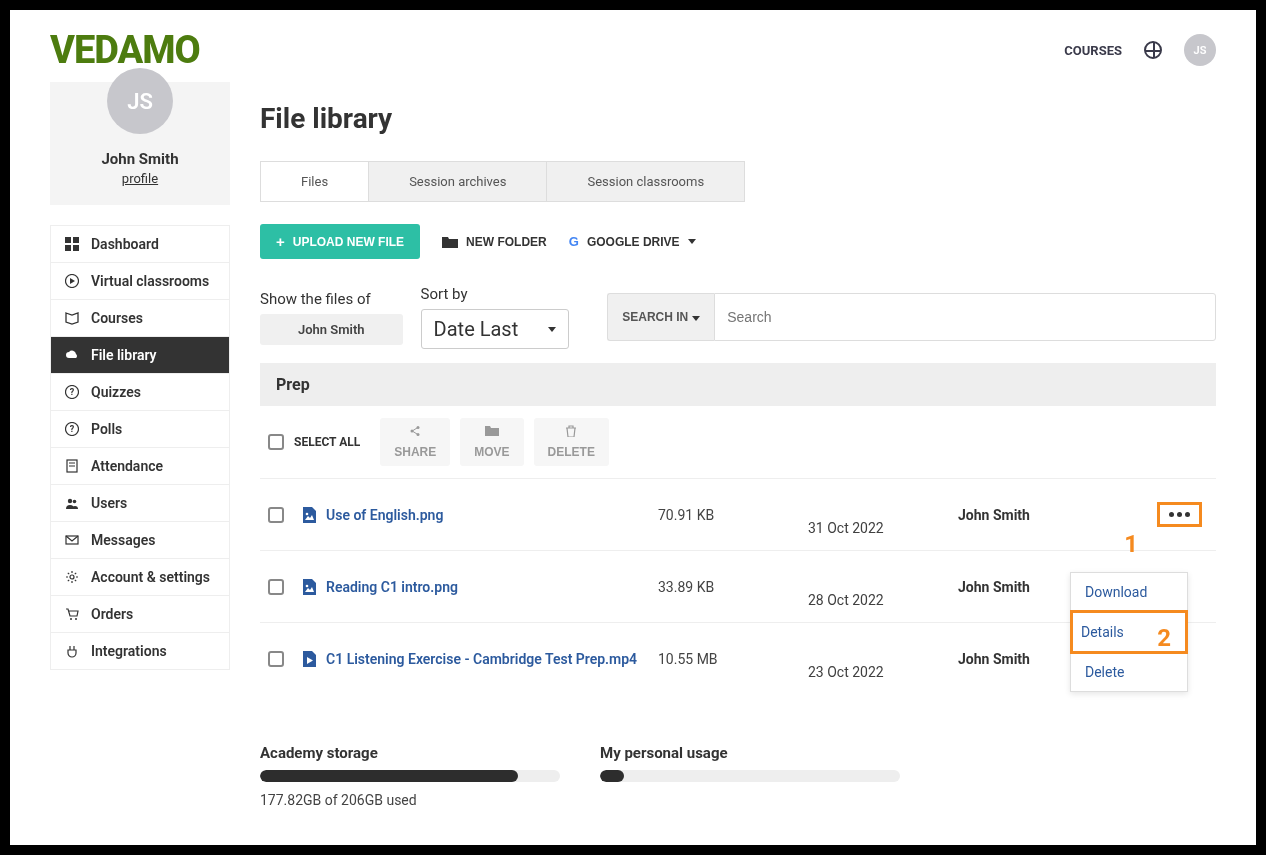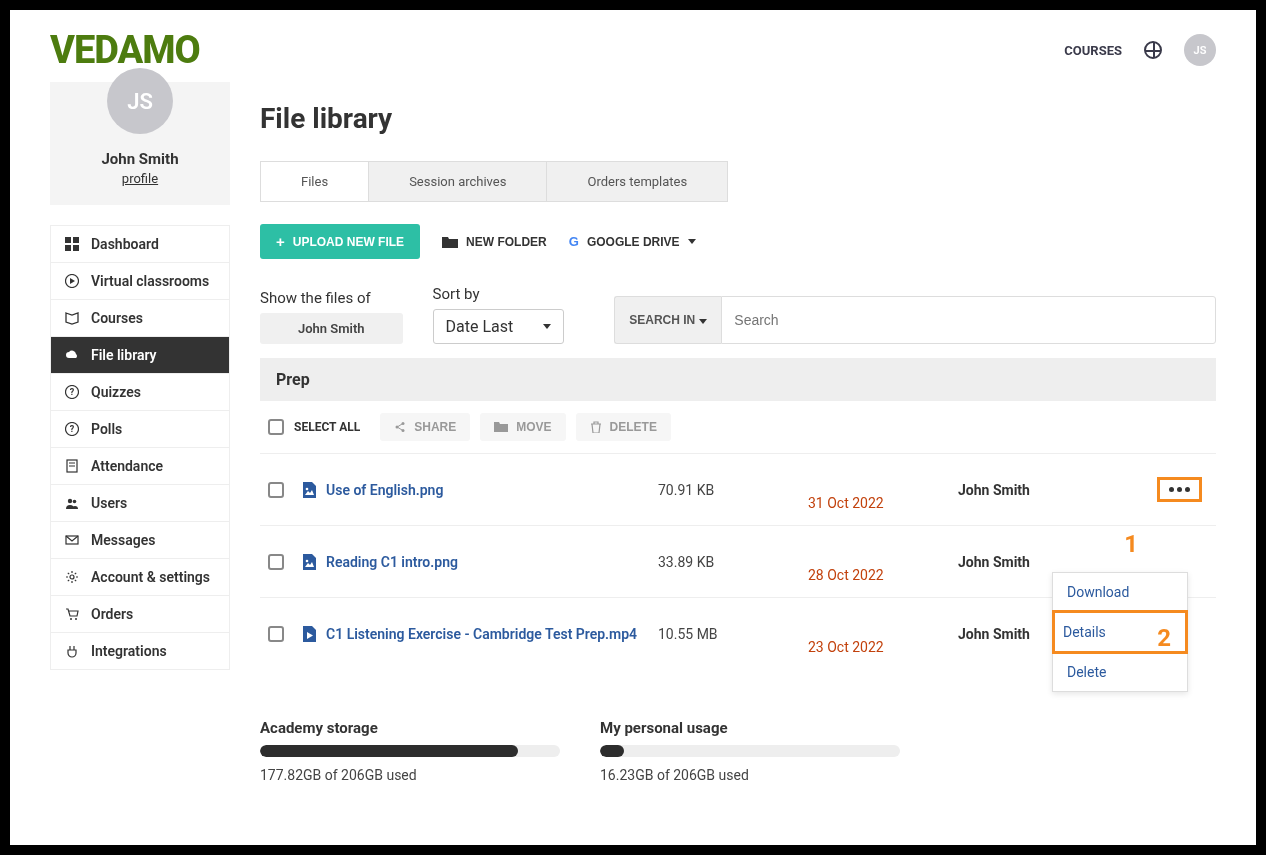--- a/index.html
+++ b/index.html
@@ -26,46 +26,46 @@
     .nav-icon { width:14px; height:14px; display:inline-flex; align-items:center; justify-content:center; }
     .main { flex:1; }
     h1 { font-size: 28px; font-weight:700; margin-bottom: 26px; }
     .tabs { display:flex; border:1px solid #ddd; width: fit-content; margin-bottom: 22px; }
     .tab { padding: 12px 40px; font-size: 13px; background:#f0f0f0; border-right:1px solid #ddd; cursor:pointer; color:#555; }
     .tab:last-child{border-right:none;}
     .tab.active { background:#fff; }
     .actions-row { display:flex; gap: 22px; align-items:center; margin-bottom: 26px; }
     .btn-primary { background:#2dbfa5; color:#fff; border:none; padding:9px 16px; border-radius:3px; font-size:12px; font-weight:700; cursor:pointer; display:flex; align-items:center; gap:8px;}
     .btn-text { background:none; border:none; font-size:12px; font-weight:700; color:#333; cursor:pointer; display:flex; align-items:center; gap:8px; text-transform:uppercase;}
-    .filters { display:flex; gap: 30px; align-items:flex-end; margin-bottom:14px;}
+    .filters { display:flex; gap: 18px; align-items:center; margin-bottom:14px;}
     .filter-grp{display:flex;flex-direction:column;gap:6px;}
     .filter-label{font-size:15px;color:#333;}
     .chip{background:#f0f0f0;padding:8px 38px;border-radius:3px;font-size:13px;font-weight:600;color:#444;cursor:pointer;}
-    .select{border:1px solid #ccc;border-radius:3px;padding:7px 12px;font-size:16px;cursor:pointer;display:flex;align-items:center;gap:30px;}
+    .select{border:1px solid #ccc;border-radius:3px;padding:7px 12px;font-size:20px;cursor:pointer;display:flex;align-items:center;gap:30px;}
     .search-wrap{display:flex;flex:1;}
     .search-btn{background:#f0f0f0;border:1px solid #ddd;border-right:none;padding:16px 14px;font-size:12px;font-weight:700;color:#555;cursor:pointer;border-radius:3px 0 0 3px;}
     .search-input{flex:1;border:1px solid #ddd;padding:8px 12px;font-size:14px;border-radius:0 3px 3px 0;}
     .section-header{background:#eee;padding:12px 16px;font-size:16px;font-weight:700;}
     .batch-row{display:flex;align-items:center;gap:10px;padding:12px 8px;}
     .cbx{width:16px;height:16px;border:2px solid #888;border-radius:3px;cursor:pointer;flex-shrink:0;}
     .batch-label{font-size:12px;font-weight:700;text-transform:uppercase;}
-    .batch-btn{background:#f6f6f6;border:none;padding:7px 14px;font-size:12px;font-weight:600;color:#999;border-radius:3px;cursor:pointer;display:flex;align-items:center;gap:8px;text-transform:uppercase;}
+    .batch-btn{background:#f6f6f6;border:none;padding:7px 14px;font-size:12px;font-weight:600;color:#999;border-radius:3px;cursor:pointer;display:flex;align-items:center;gap:8px;text-transform:uppercase;flex-direction:column;}
     .file-row{display:flex;align-items:center;padding:14px 8px;border-top:1px solid #eee;font-size:14px;}
     .file-row:first-of-type{background:#fafafa;}
     .file-name{color:#2c5a9e;font-weight:600;margin-left:10px;cursor:pointer;}
     .file-col-name{flex:0 0 390px;display:flex;align-items:flex-start;}
     .file-col-size{flex:0 0 150px;color:#444;}
-    .file-col-date{flex:0 0 150px;color:#c2410c;margin-top:27px;}
+    .file-col-date{flex:0 0 150px;color:#404040;margin-top:27px;}
     .file-col-owner{flex:0 0 130px;font-weight:700;}
     .file-col-menu{flex:1;display:flex;justify-content:flex-end;padding-right:6px;}
     .dots-btn{border:3px solid #f58a1f;padding:7px 9px;cursor:pointer;display:flex;gap:3px;background:#fff;}
     .dot{width:5px;height:5px;border-radius:50%;background:#333;}
     .callout{position:absolute;font-size:24px;font-weight:700;color:#f58a1f;}
     .callout1{right:118px;top:520px;}
-    .dropdown{position:absolute;right:68px;top:562px;width:136px;background:#fff;border:1px solid #ddd;box-shadow:0 2px 6px rgba(0,0,0,.1);}
+    .dropdown{position:absolute;right:68px;top:562px;width:118px;background:#fff;border:1px solid #ddd;box-shadow:0 2px 6px rgba(0,0,0,.1);}
     .dropdown div{padding:11px 14px;font-size:14px;color:#2c5a9e;cursor:pointer;}
     .dropdown .highlighted{border:3px solid #f58a1f;margin:-1px;padding-left:8px;}
     .storage-row{display:flex;gap:40px;margin-top:50px;}
     .storage{flex:0 0 300px;}
     .storage-title{font-size:15px;font-weight:700;margin-bottom:8px;}
     .bar{height:12px;background:#eee;border-radius:6px;overflow:hidden;margin-bottom:10px;}
     .bar-fill{height:100%;background:#2d2d2d;border-radius:6px;}
     .storage-text{font-size:14px;color:#444;}
     svg{display:block;}
     .caret{width:0;height:0;border-left:4px solid transparent;border-right:4px solid transparent;border-top:5px solid #333;}
@@ -206,21 +206,21 @@
           </div>
       </div>
     </div>
 
     <div class="main">
       <h1>File library</h1>
 
       <div class="tabs">
         <div class="tab active">Files</div>
         <div class="tab">Session archives</div>
-        <div class="tab">Orders templates</div>
+        <div class="tab">Session classrooms</div>
       </div>
 
       <div class="actions-row">
         <button class="btn-primary">
             <span style="font-size:15px;font-weight:700;">+</span>
             <span>UPLOAD NEW FILE</span>
           </button>
         <button class="btn-text">
             <span>
               <svg width="16" height="14" viewBox="0 0 16 14">
@@ -356,21 +356,20 @@
           <div class="bar">
               <div class="bar-fill" id="bar-academy" style="width: 86%;"></div>
             </div>
           <div class="storage-text">177.82GB of 206GB used</div>
         </div>
         <div class="storage">
           <div class="storage-title">My personal usage</div>
           <div class="bar">
               <div class="bar-fill" id="bar-personal" style="width: 8%;"></div>
             </div>
-          <div class="storage-text">16.23GB of 206GB used</div>
         </div>
       </div>
 
     </div>
   </div>
 
   <div class="callout callout1">1</div>
 
   <div class="dropdown">
     <div>Download</div>

